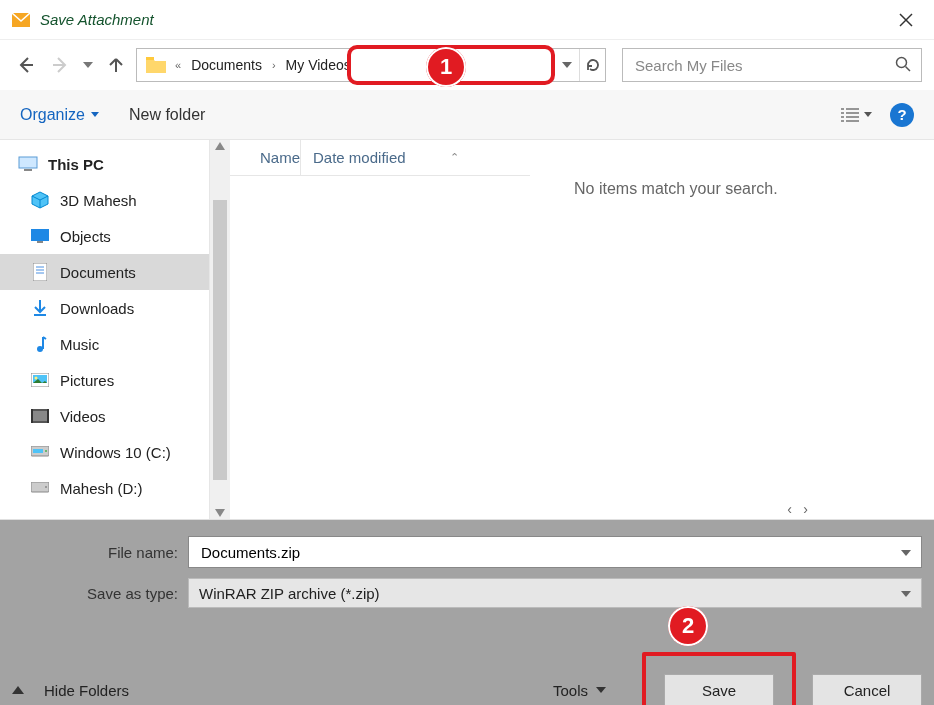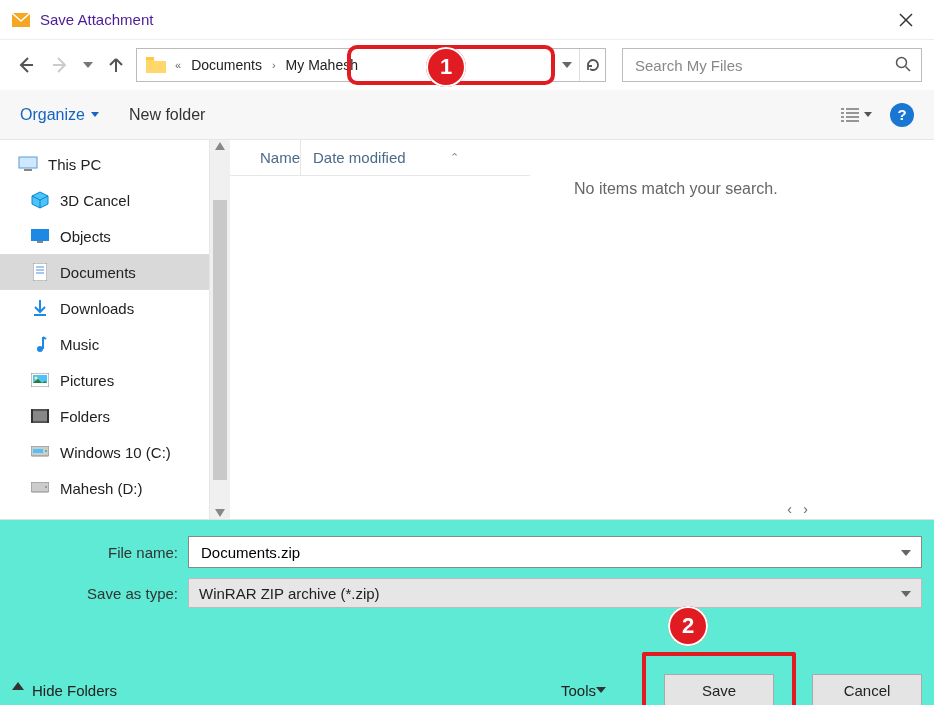--- a/index.html
+++ b/index.html
@@ -21,21 +21,21 @@
     display: flex;
     align-items: center;
     padding: 0 8px 0 12px;
     border-bottom: 1px solid #eee;
   }
   .titlebar .app-icon {
     width: 18px; height: 18px;
     margin-right: 10px;
     display: flex; align-items: center; justify-content: center;
   }
-  .titlebar .title { font-size: 15px; color: #4c1d95; }
+  .titlebar .title { font-size: 15px; color: #14532d; font-style: italic; }
   .titlebar .close {
     margin-left: auto;
     width: 40px; height: 40px;
     display: flex; align-items: center; justify-content: center;
     font-size: 18px;
     cursor: pointer;
   }
 
   
   .navrow {
@@ -193,21 +193,21 @@
   }
   .tree-item {
     height: 36px;
     display: flex;
     align-items: center;
     padding-left: 30px;
     gap: 10px;
     cursor: pointer;
     font-size: 15px;
   }
-  .tree-item.root { padding-left: 18px; font-weight: 400; }
+  .tree-item.root { padding-left: 18px; font-weight: 700; }
   .tree-item.selected { background: #d9d9d9; }
   .tree-icon {
     width: 20px; height: 20px;
     display: flex; align-items: center; justify-content: center;
   }
 
   .file-area {
     flex: 1;
     display: flex;
     flex-direction: row;
@@ -258,21 +258,21 @@
   .file-scroll-h .track {
     flex: 1; height: 14px; background: #f0f0f0;
     position: relative;
   }
   .file-scroll-h .thumb {
     height: 100%; width: 62%; background: #c9c9c9;
   }
 
   
   .bottom {
-    background: #5eead4;
+    background: #a3a3a3;
     padding: 16px 12px 0 12px;
     height: 185px;
     position: relative;
   }
   .form-row {
     display: flex;
     align-items: center;
     margin-bottom: 10px;
   }
   .form-row .lbl {
@@ -313,26 +313,26 @@
     cursor: pointer;
   }
 
   .bottom-actions {
     display: flex;
     align-items: center;
     margin-top: 44px;
     gap: 16px;
   }
   .hide-folders {
-    display: flex; gap: 8px;
+    display: flex; align-items: center; gap: 20px;
     font-size: 15px; cursor: pointer;
     margin-right: auto;
   }
   .tools {
-    display: flex; align-items: center; 
+    display: flex; align-items: center; gap: 8px;
     font-size: 15px; cursor: pointer;
     margin-right: 20px;
   }
   .dlg-btn {
     width: 110px; height: 32px;
     background: #e4e4e4;
     border: 1px solid #aaa;
     display: flex; align-items: center; justify-content: center;
     font-size: 15px;
     cursor: pointer;
@@ -405,21 +405,21 @@
   <div class="address-bar" style="position:relative">
     <span class="folder-icon">
       <svg width="20" height="16" viewBox="0 0 20 16">
           <path d="M0 2 L7 2 L9 4 L20 4 L20 16 L0 16 Z" fill="#ffd76b"></path>
           <rect y="0" width="8" height="3" fill="#ffc93c"></rect>
         </svg>
     </span>
     <span class="chev">«</span>
     <span class="breadcrumb-item">Documents</span>
     <span class="chev">›</span>
-    <span class="breadcrumb-item">My Mahesh</span>
+    <span class="breadcrumb-item">My Videos</span>
     <div class="address-right">
       <div class="addr-dd">
         <svg width="10" height="6" viewBox="0 0 10 6">
             <path d="M0 0 L5 6 L10 0" fill="#666"></path>
           </svg>
       </div>
       <div class="addr-refresh">
         <svg width="16" height="16" viewBox="0 0 16 16">
             <path d="M3 8a5 5 0 1 1 2 4" fill="none" stroke="#555" stroke-width="1.8"></path>
             <path d="M3 13 L3 9 L7 9" fill="none" stroke="#555" stroke-width="1.8"></path>
@@ -483,21 +483,21 @@
       </span>
       <span>This PC</span>
     </div>
     <div class="tree-item">
       <span class="tree-icon">
           <svg width="18" height="18" viewBox="0 0 18 18">
             <path d="M9 1 L17 5 L17 13 L9 17 L1 13 L1 5 Z" fill="#4fc3f7" stroke="#0288d1"></path>
             <path d="M1 5 L9 9 L17 5 M9 9 L9 17" fill="none" stroke="#0288d1"></path>
           </svg>
         </span>
-      <span>3D Cancel</span>
+      <span>3D Mahesh</span>
     </div>
     <div class="tree-item">
       <span class="tree-icon">
           <svg width="18" height="14" viewBox="0 0 18 14">
             <rect width="18" height="12" fill="#1e88e5"></rect>
             <rect x="6" y="12" width="6" height="2" fill="#888"></rect>
           </svg>
         </span>
       <span>Objects</span>
     </div>
@@ -544,21 +544,21 @@
     </div>
     <div class="tree-item">
       <span class="tree-icon">
           <svg width="18" height="14" viewBox="0 0 18 14">
             <rect width="18" height="14" fill="#555"></rect>
             <rect x="2" y="2" width="14" height="10" fill="#888"></rect>
             <rect y="0" width="2" height="14" fill="#333"></rect>
             <rect x="16" width="2" height="14" fill="#333"></rect>
           </svg>
         </span>
-      <span>Folders</span>
+      <span>Videos</span>
     </div>
     <div class="tree-item">
       <span class="tree-icon">
           <svg width="18" height="12" viewBox="0 0 18 12">
             <rect width="18" height="10" rx="1" fill="#ccc" stroke="#888"></rect>
             <rect x="2" y="3" width="10" height="4" fill="#4fc3f7"></rect>
             <circle cx="15" cy="5" r="1" fill="#4caf50"></circle>
           </svg>
         </span>
       <span>Windows 10 (C:)</span>

